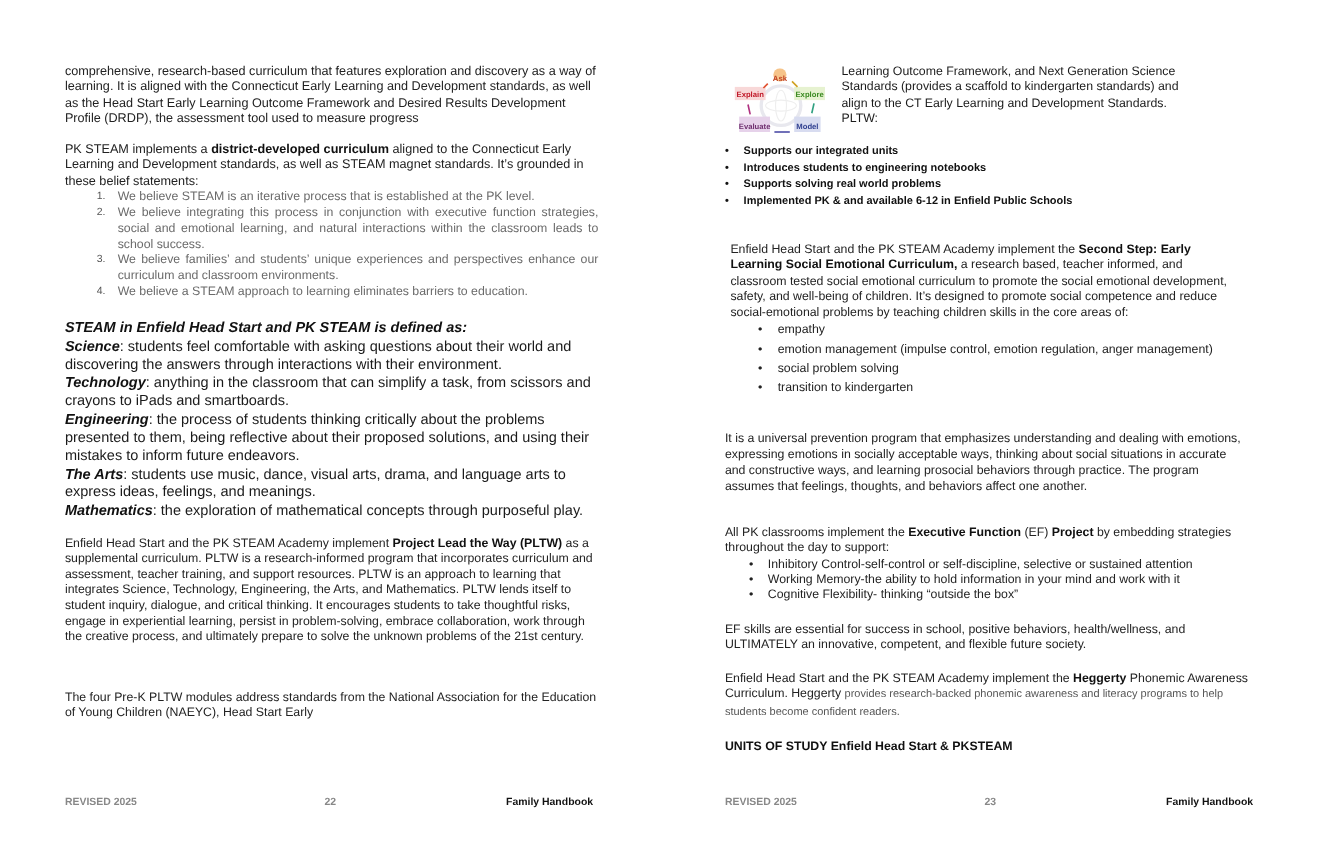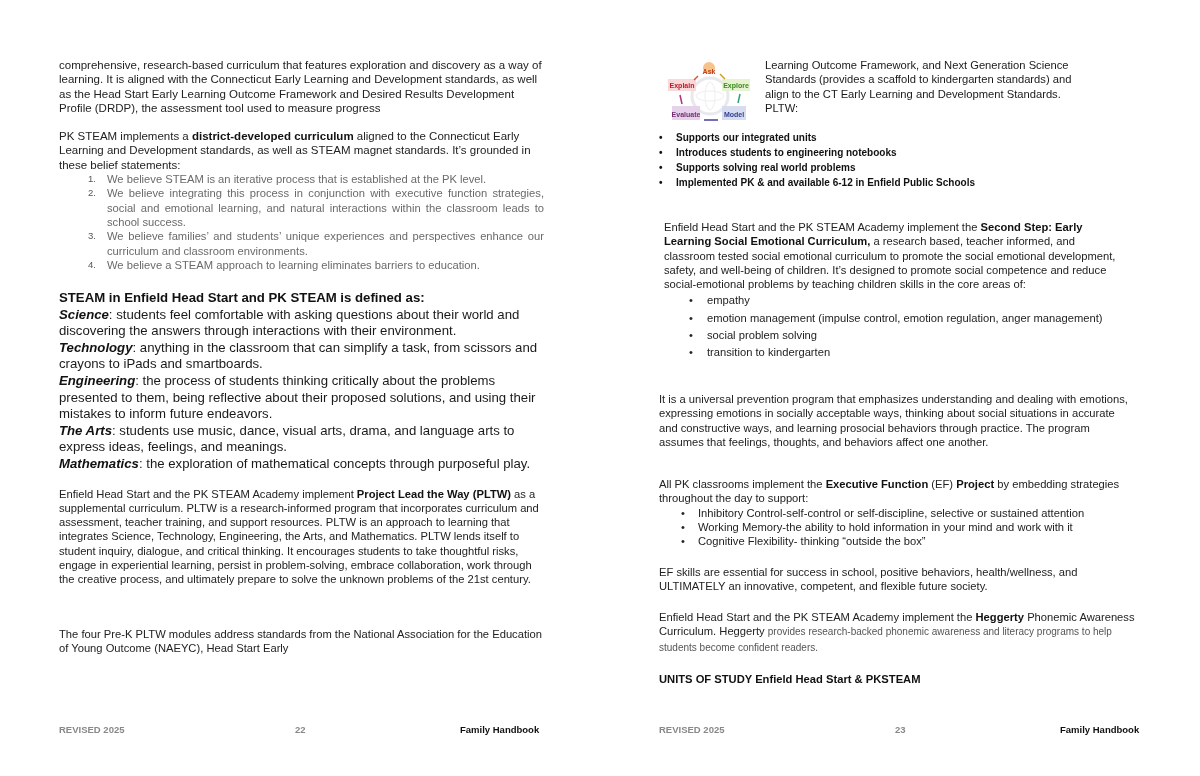--- a/index.html
+++ b/index.html
@@ -9,21 +9,21 @@
   .page.left { left: 0; }
   .page.right { left: 600px; }
   .content { position: absolute; font-size: 11.5px; line-height: 14.3px; color: #222; }
   .left .content { left: 59px; top: 58px; width: 485px; }
   p { margin: 0; }
   b { font-weight: bold; color: #111; }
   .gap { height: 14px; }
   ol.beliefs { margin: 0 0 0 48px; padding: 0; list-style: none; color: #6a6a6a; font-size: 11.2px; line-height: 14.3px; }
   ol.beliefs li { position: relative; padding-left: 0; text-align: justify; }
   ol.beliefs li .num { position: absolute; left: -19px; font-size: 9.5px; color: #555; }
-  .def-title { font-weight: bold; font-size: 13.2px; line-height: 16.5px; color: #111; margin-top: 18px; }
+  .def-title { font-weight: bold; font-size: 13.2px; line-height: 16.5px; color: #111; margin-top: 18px; font-style: italic; }
   .def { font-size: 13.2px; line-height: 16.6px; color: #1a1a1a; }
   .def b { font-style: italic; }
   .pltw { margin-top: 14px; font-size: 11.2px; line-height: 14.3px; }
   .modules { margin-top: 40px; font-size: 11.2px; line-height: 14.3px; }
   .footer { position: absolute; top: 724px; font-size: 9.5px; font-weight: bold; }
   .footer .rev { color: #888; }
   .footer .pg { color: #888; }
   .footer .fh { color: #111; }
   .left .footer .rev { left: 59px; }
   .left .footer .pg { left: 295px; }
@@ -70,21 +70,21 @@
       <li><span class="num">3.</span><span>We believe families’ and students’ unique experiences and perspectives enhance our curriculum and classroom environments.</span></li>
       <li><span class="num">4.</span><span>We believe a STEAM approach to learning eliminates barriers to education.</span></li>
     </ol>
     <p class="def-title">STEAM in Enfield Head Start and PK STEAM is defined as:</p>
     <p class="def"><b>Science</b><span>: students feel comfortable with asking questions about their world and discovering the answers through interactions with their environment.</span></p>
     <p class="def"><b>Technology</b><span>: anything in the classroom that can simplify a task, from scissors and crayons to iPads and smartboards.</span></p>
     <p class="def"><b>Engineering</b><span>: the process of students thinking critically about the problems presented to them, being reflective about their proposed solutions, and using their mistakes to inform future endeavors.</span></p>
     <p class="def"><b>The Arts</b><span>: students use music, dance, visual arts, drama, and language arts to express ideas, feelings, and meanings.</span></p>
     <p class="def"><b>Mathematics</b><span>: the exploration of mathematical concepts through purposeful play.</span></p>
     <p class="pltw"><span>Enfield Head Start and the PK STEAM Academy implement </span><b>Project Lead the Way (PLTW)</b><span> as a supplemental curriculum. PLTW is a research-informed program that incorporates curriculum and assessment, teacher training, and support resources. PLTW is an approach to learning that integrates Science, Technology, Engineering, the Arts, and Mathematics. PLTW lends itself to student inquiry, dialogue, and critical thinking. It encourages students to take thoughtful risks, engage in experiential learning, persist in problem-solving, embrace collaboration, work through the creative process, and ultimately prepare to solve the unknown problems of the 21st century.</span></p>
-    <p class="modules">The four Pre-K PLTW modules address standards from the National Association for the Education of Young Outcome (NAEYC), Head Start Early</p>
+    <p class="modules">The four Pre-K PLTW modules address standards from the National Association for the Education of Young Children (NAEYC), Head Start Early</p>
   </div>
   <div class="footer">
     <span class="rev">REVISED 2025</span>
     <span class="pg">22</span>
     <span class="fh">Family Handbook</span>
   </div>
 </div>
 
 <div class="page right">
   <div class="diagram">

